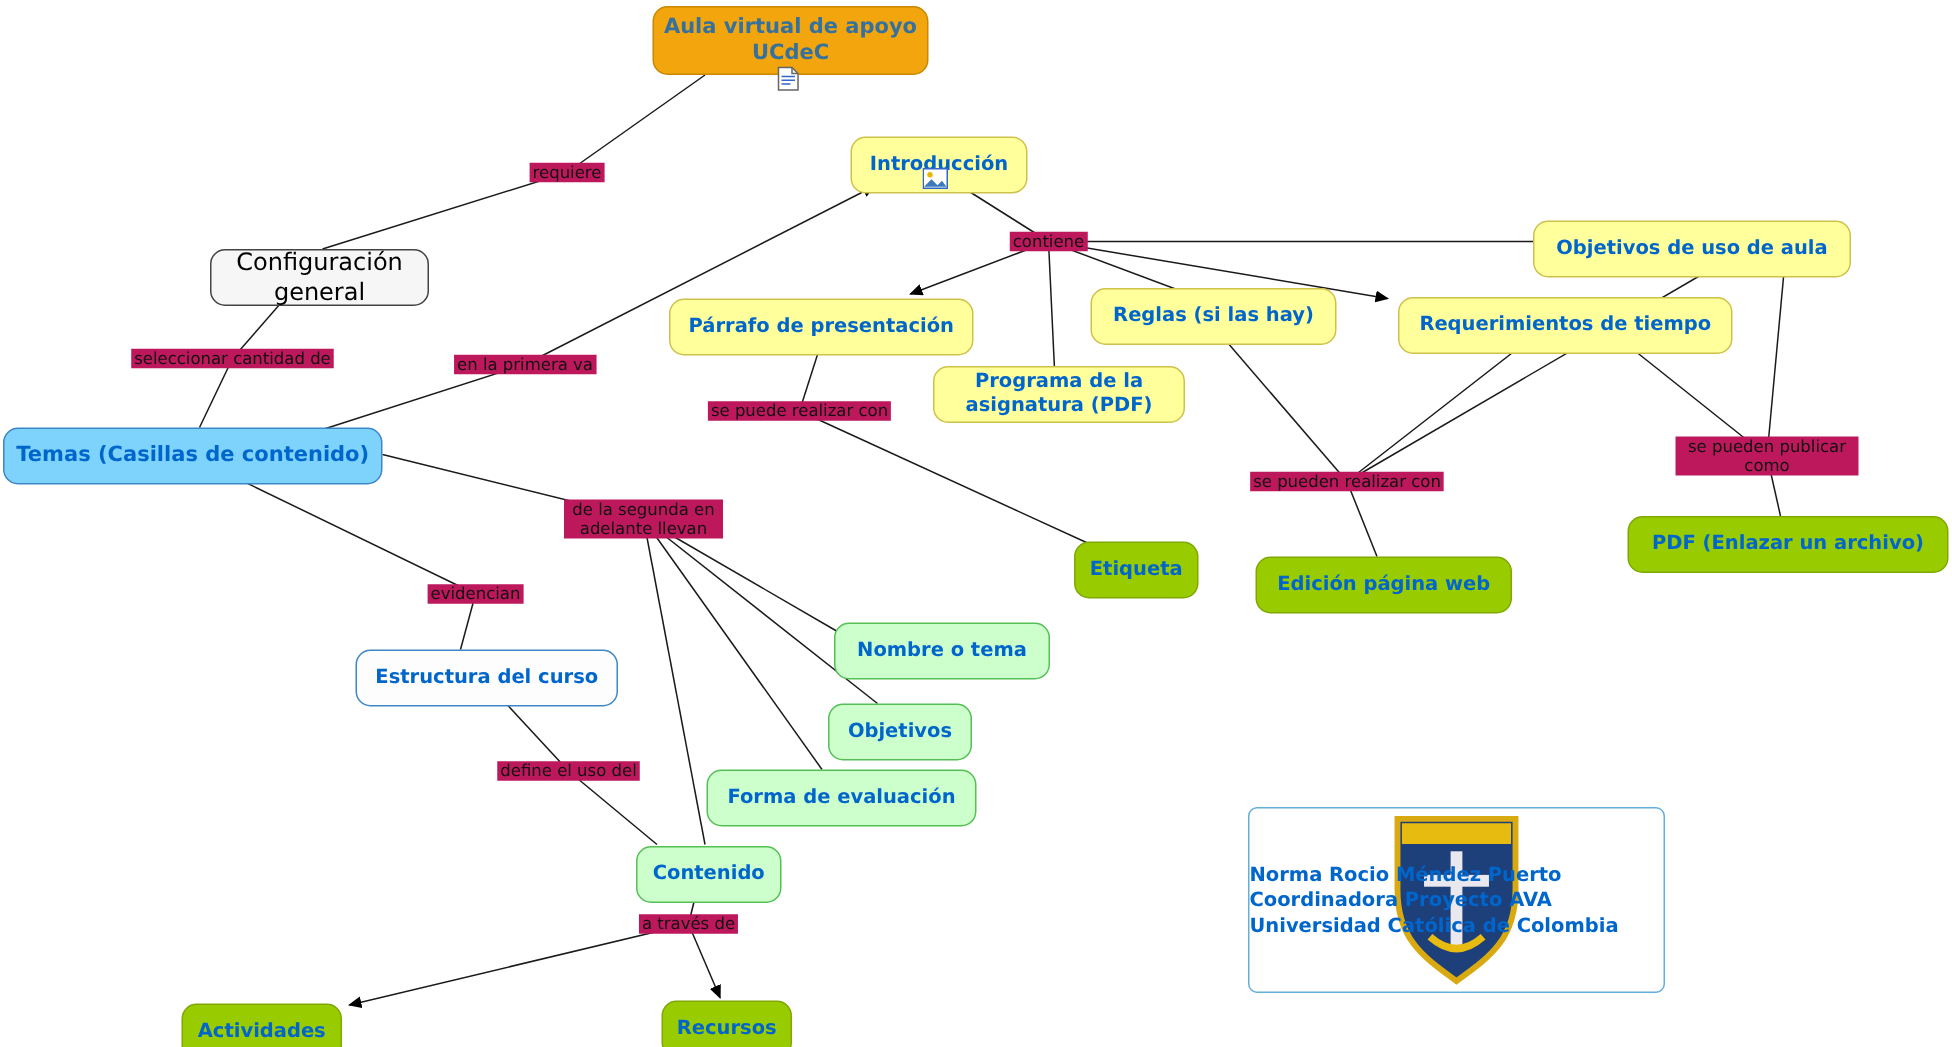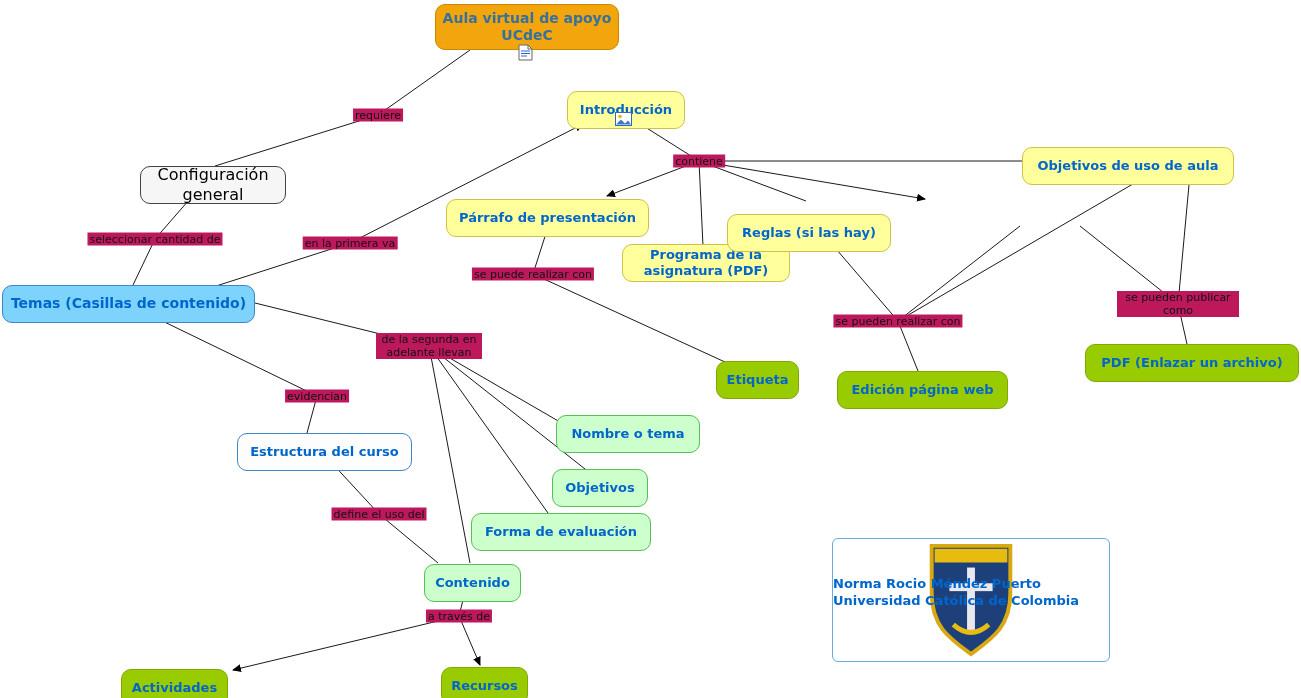--- a/index.html
+++ b/index.html
@@ -98,25 +98,28 @@
   </div>
   <div class="node lightblue" style="left:2px;top:285px;width:253px;height:30px">
     <span>Temas (Casillas de contenido)</span>
   </div>
   <div class="node yellow" style="left:446px;top:199px;width:203px;height:28px">
     <span>Párrafo de presentación</span>
   </div>
   <div class="node yellow" style="left:622px;top:244px;width:168px;height:28px">
     <span>Programa de la asignatura (PDF)</span>
   </div>
-  <div class="node yellow" style="left:727px;top:214px;width:164px;height:28px">
+  <div class="node yellow" style="left:727px;top:192px;width:164px;height:28px">
     <span>Reglas (si las hay)</span>
   </div>
   <div class="node yellow" style="left:1022px;top:147px;width:212px;height:27px">
     <span>Objetivos de uso de aula</span>
+  </div>
+  <div class="node yellow" style="left:932px;top:198px;width:223px;height:28px">
+    <span>Requerimientos de tiempo</span>
   </div>
   <div class="node green" style="left:716px;top:361px;width:83px;height:28px">
     <span>Etiqueta</span>
   </div>
   <div class="node green" style="left:837px;top:371px;width:171px;height:28px">
     <span>Edición página web</span>
   </div>
   <div class="node green" style="left:1085px;top:344px;width:214px;height:27px">
     <span>PDF (Enlazar un archivo)</span>
   </div>
@@ -164,17 +167,18 @@
       <svg width="100" height="118" viewBox="0 0 100 120">
         <path d="M10,6 h80 v48 c0,34 -18,46 -40,62 c-22,-16 -40,-28 -40,-62 Z" fill="#1d3f7a" stroke="#d8a910" stroke-width="4"></path>
         <path d="M13,9 h74 v14 h-74 Z" fill="#e8bb10"></path>
         <rect x="46" y="28" width="8" height="66" fill="#e8e8ee"></rect>
         <rect x="28" y="44" width="44" height="8" fill="#e8e8ee"></rect>
         <path d="M32,86 q18,16 36,0" stroke="#e8bb10" stroke-width="5" fill="none"></path>
       </svg>
     </span>
     <div class="footer-text">
       <div>Norma Rocio Méndez Puerto</div>
+      <div>Coordinadora Proyecto AVA</div>
       <div>Universidad Católica de Colombia</div>
     </div>
   </div>
 
 </div>
 
 </body></html>

